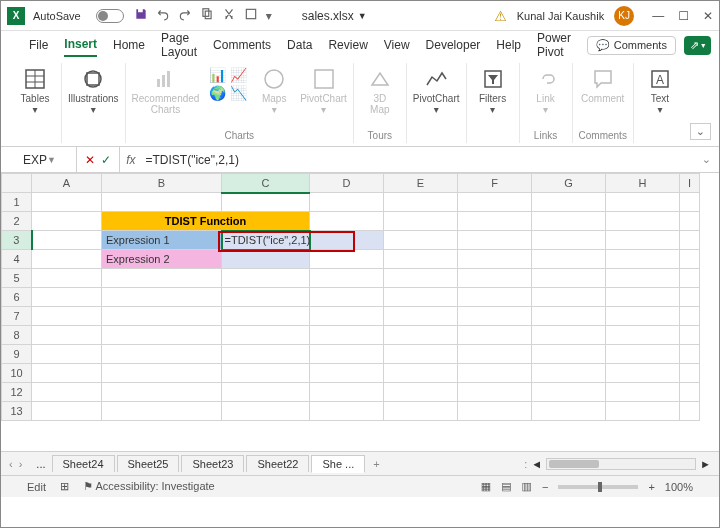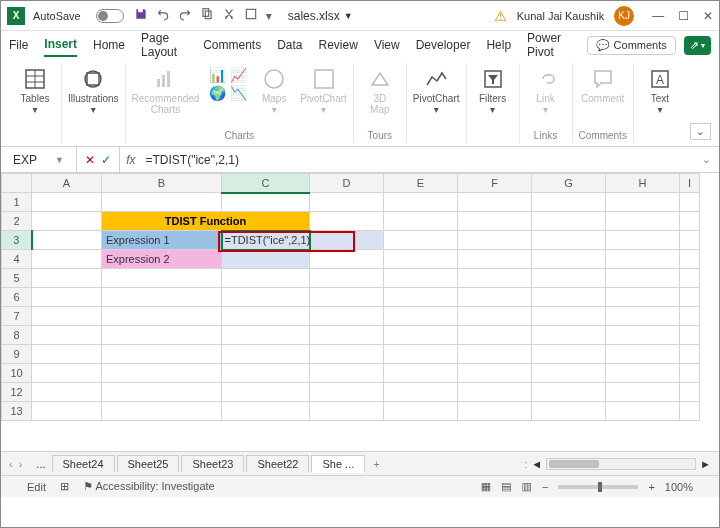--- a/index.html
+++ b/index.html
@@ -4,44 +4,44 @@
 <style>
 *{box-sizing:border-box;margin:0;padding:0;font-family:'Segoe UI',Arial,sans-serif}
 body{background:#fff;width:720px;height:528px;overflow:hidden;border:1px solid #888;position:relative;font-size:12px;color:#333}
 .titlebar{height:30px;background:#fff;display:flex;align-items:center;padding:0 6px;border-bottom:1px solid #e0e0e0}
 .titlebar .app-icon{width:18px;height:18px;background:#107c41;color:#fff;display:flex;align-items:center;justify-content:center;font-size:10px;font-weight:bold;margin-right:8px}
 .autosave{font-size:11px;margin-right:15px}
 .toggle{width:28px;height:14px;border:1px solid #888;border-radius:8px;position:relative;margin-right:10px}
 .toggle::after{content:'';position:absolute;width:10px;height:10px;border-radius:50%;background:#888;top:1px;left:1px}
 .qat{display:flex;gap:8px;align-items:center}
 .qat svg{width:14px;height:14px}
-.filename{margin-left:16px;font-size:12px;display:flex;align-items:center;gap:4px}
+.filename{margin-left:30px;font-size:12px;display:flex;align-items:center;gap:4px}
 .filename .dd{font-size:9px}
 .titlebar-right{margin-left:auto;display:flex;align-items:center;gap:10px}
 .warn{color:#c58a00;font-size:14px}
 .user-badge{width:20px;height:20px;border-radius:50%;background:#d97706;color:#fff;display:flex;align-items:center;justify-content:center;font-size:10px}
 .win-btns{display:flex;gap:14px;margin-left:8px;font-size:12px;color:#555}
-.tabs{height:28px;display:flex;align-items:center;padding:0 8px;gap:16px;font-size:12px;background:#fff}
+.tabs{height:28px;display:flex;align-items:center;padding:0 28px;gap:16px;font-size:12px;background:#fff}
 .tab{padding:4px 0;cursor:pointer}
 .tab.active{color:#107c41;border-bottom:2px solid #107c41;font-weight:600}
 .tabs-right{margin-left:auto;display:flex;align-items:center;gap:8px}
 .comments-btn{border:1px solid #ccc;padding:2px 8px;border-radius:4px;font-size:11px;display:flex;align-items:center;gap:4px}
 .share-btn{background:#107c41;color:#fff;padding:3px 6px;border-radius:4px;font-size:11px;display:flex;align-items:center;gap:2px}
 .ribbon{height:88px;background:#fff;border-bottom:1px solid #d0d0d0;display:flex;padding:4px 8px;position:relative}
 .rgroup{display:flex;flex-direction:column;align-items:center;padding:0 6px;border-right:1px solid #e8e8e8;justify-content:space-between;height:80px}
 .rgroup:last-child{border-right:none}
 .rgroup .icons{display:flex;gap:6px;align-items:flex-start;flex:1;padding-top:4px}
 .rbtn{display:flex;flex-direction:column;align-items:center;gap:2px;font-size:10px;color:#555;cursor:pointer;min-width:40px}
 .rbtn.dim{color:#bbb}
 .rbtn svg{width:24px;height:24px}
 .rbtn .lbl{text-align:center;line-height:1.1}
 .glabel{font-size:10px;color:#888;padding-bottom:2px}
 .ribbon-caret{position:absolute;right:8px;bottom:6px;font-size:11px;color:#666;border:1px solid #ccc;padding:1px 5px}
 .fbar{height:26px;display:flex;align-items:center;border-bottom:1px solid #d0d0d0;font-size:12px;padding-right:8px}
-.namebox{width:76px;padding:2px 12px;border-right:1px solid #d0d0d0;height:100%;display:flex;align-items:center}
+.namebox{width:76px;padding:2px 22px;border-right:1px solid #d0d0d0;height:100%;display:flex;align-items:center}
 .namebox .dd{margin-left:auto;font-size:9px;color:#888}
 .fb-icons{display:flex;gap:6px;padding:0 8px;align-items:center;color:#666;height:100%;border-right:1px solid #d0d0d0}
 .fb-icons .x{color:#c00}
 .fb-icons .chk{color:#107c41}
 .fx{font-style:italic;padding:0 6px;color:#666}
 .formula-text{flex:1;padding:0 4px}
 .fbar-caret{color:#888;font-size:11px}
 .grid-wrap{position:relative;height:278px;overflow:hidden}
 .grid{border-collapse:collapse;table-layout:fixed}
 .grid th,.grid td{border:1px solid #d4d4d4;height:19px;font-size:11px;padding:0 4px;text-align:left;background:#fff;overflow:visible;white-space:nowrap}

